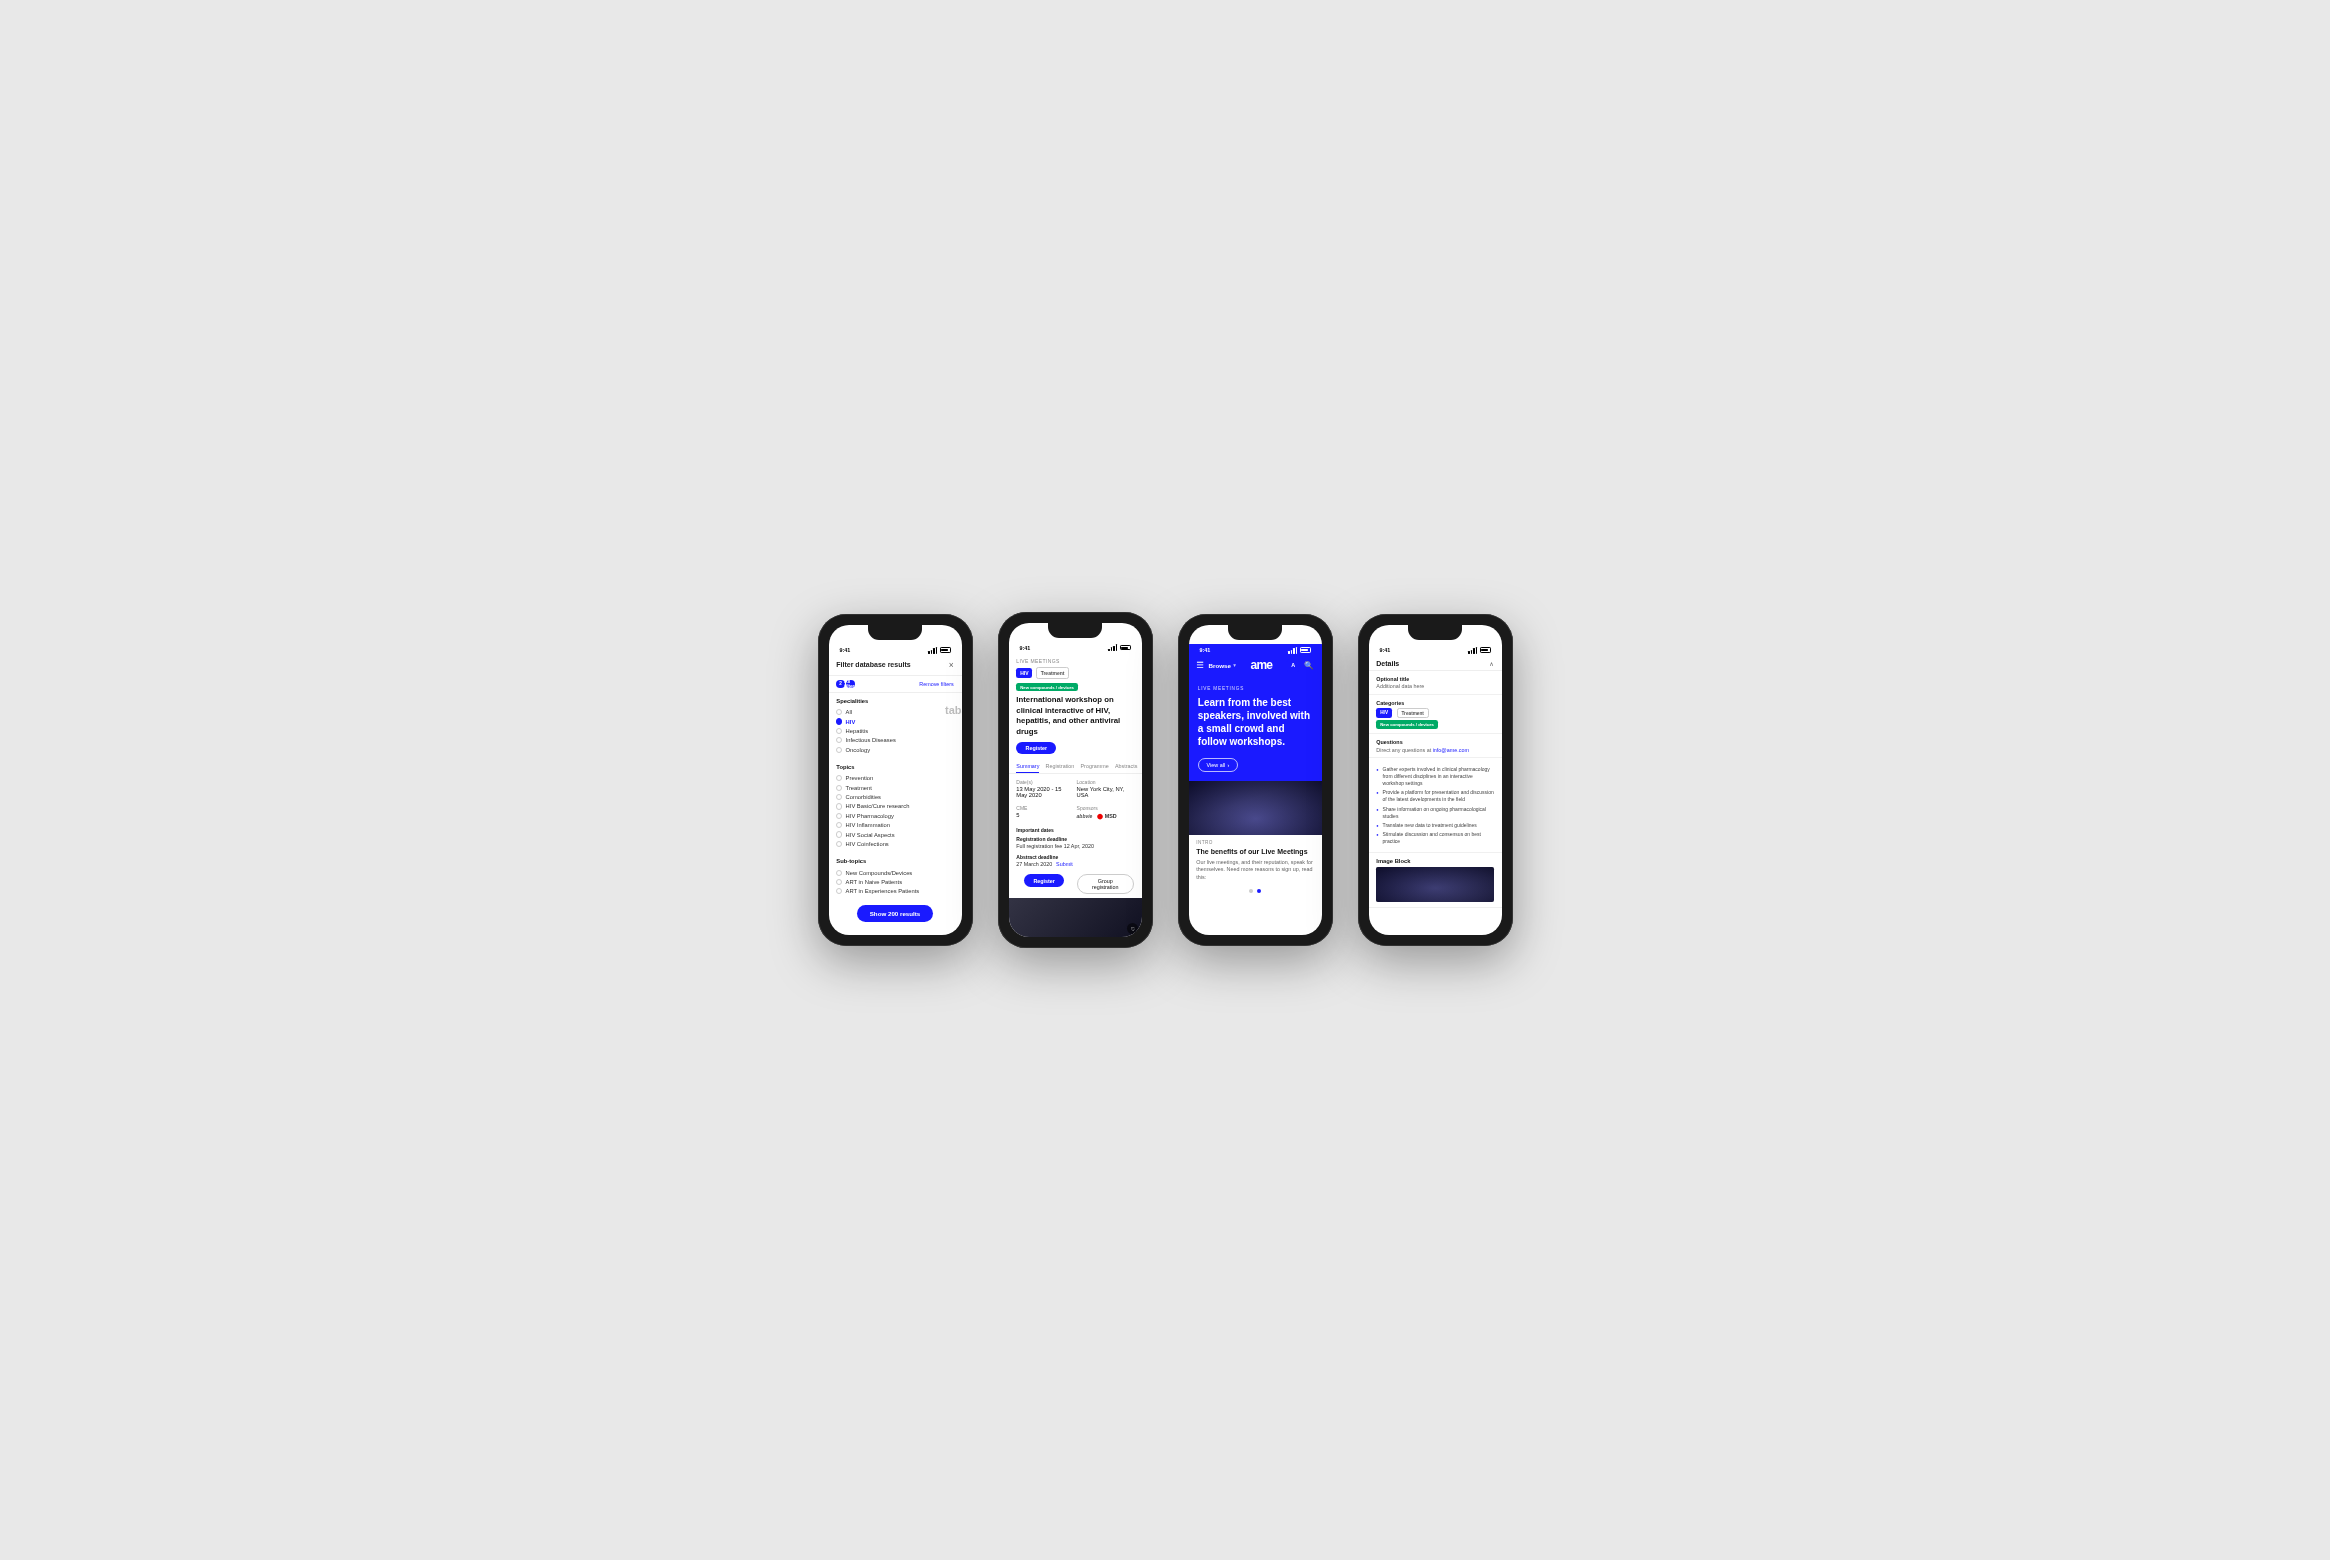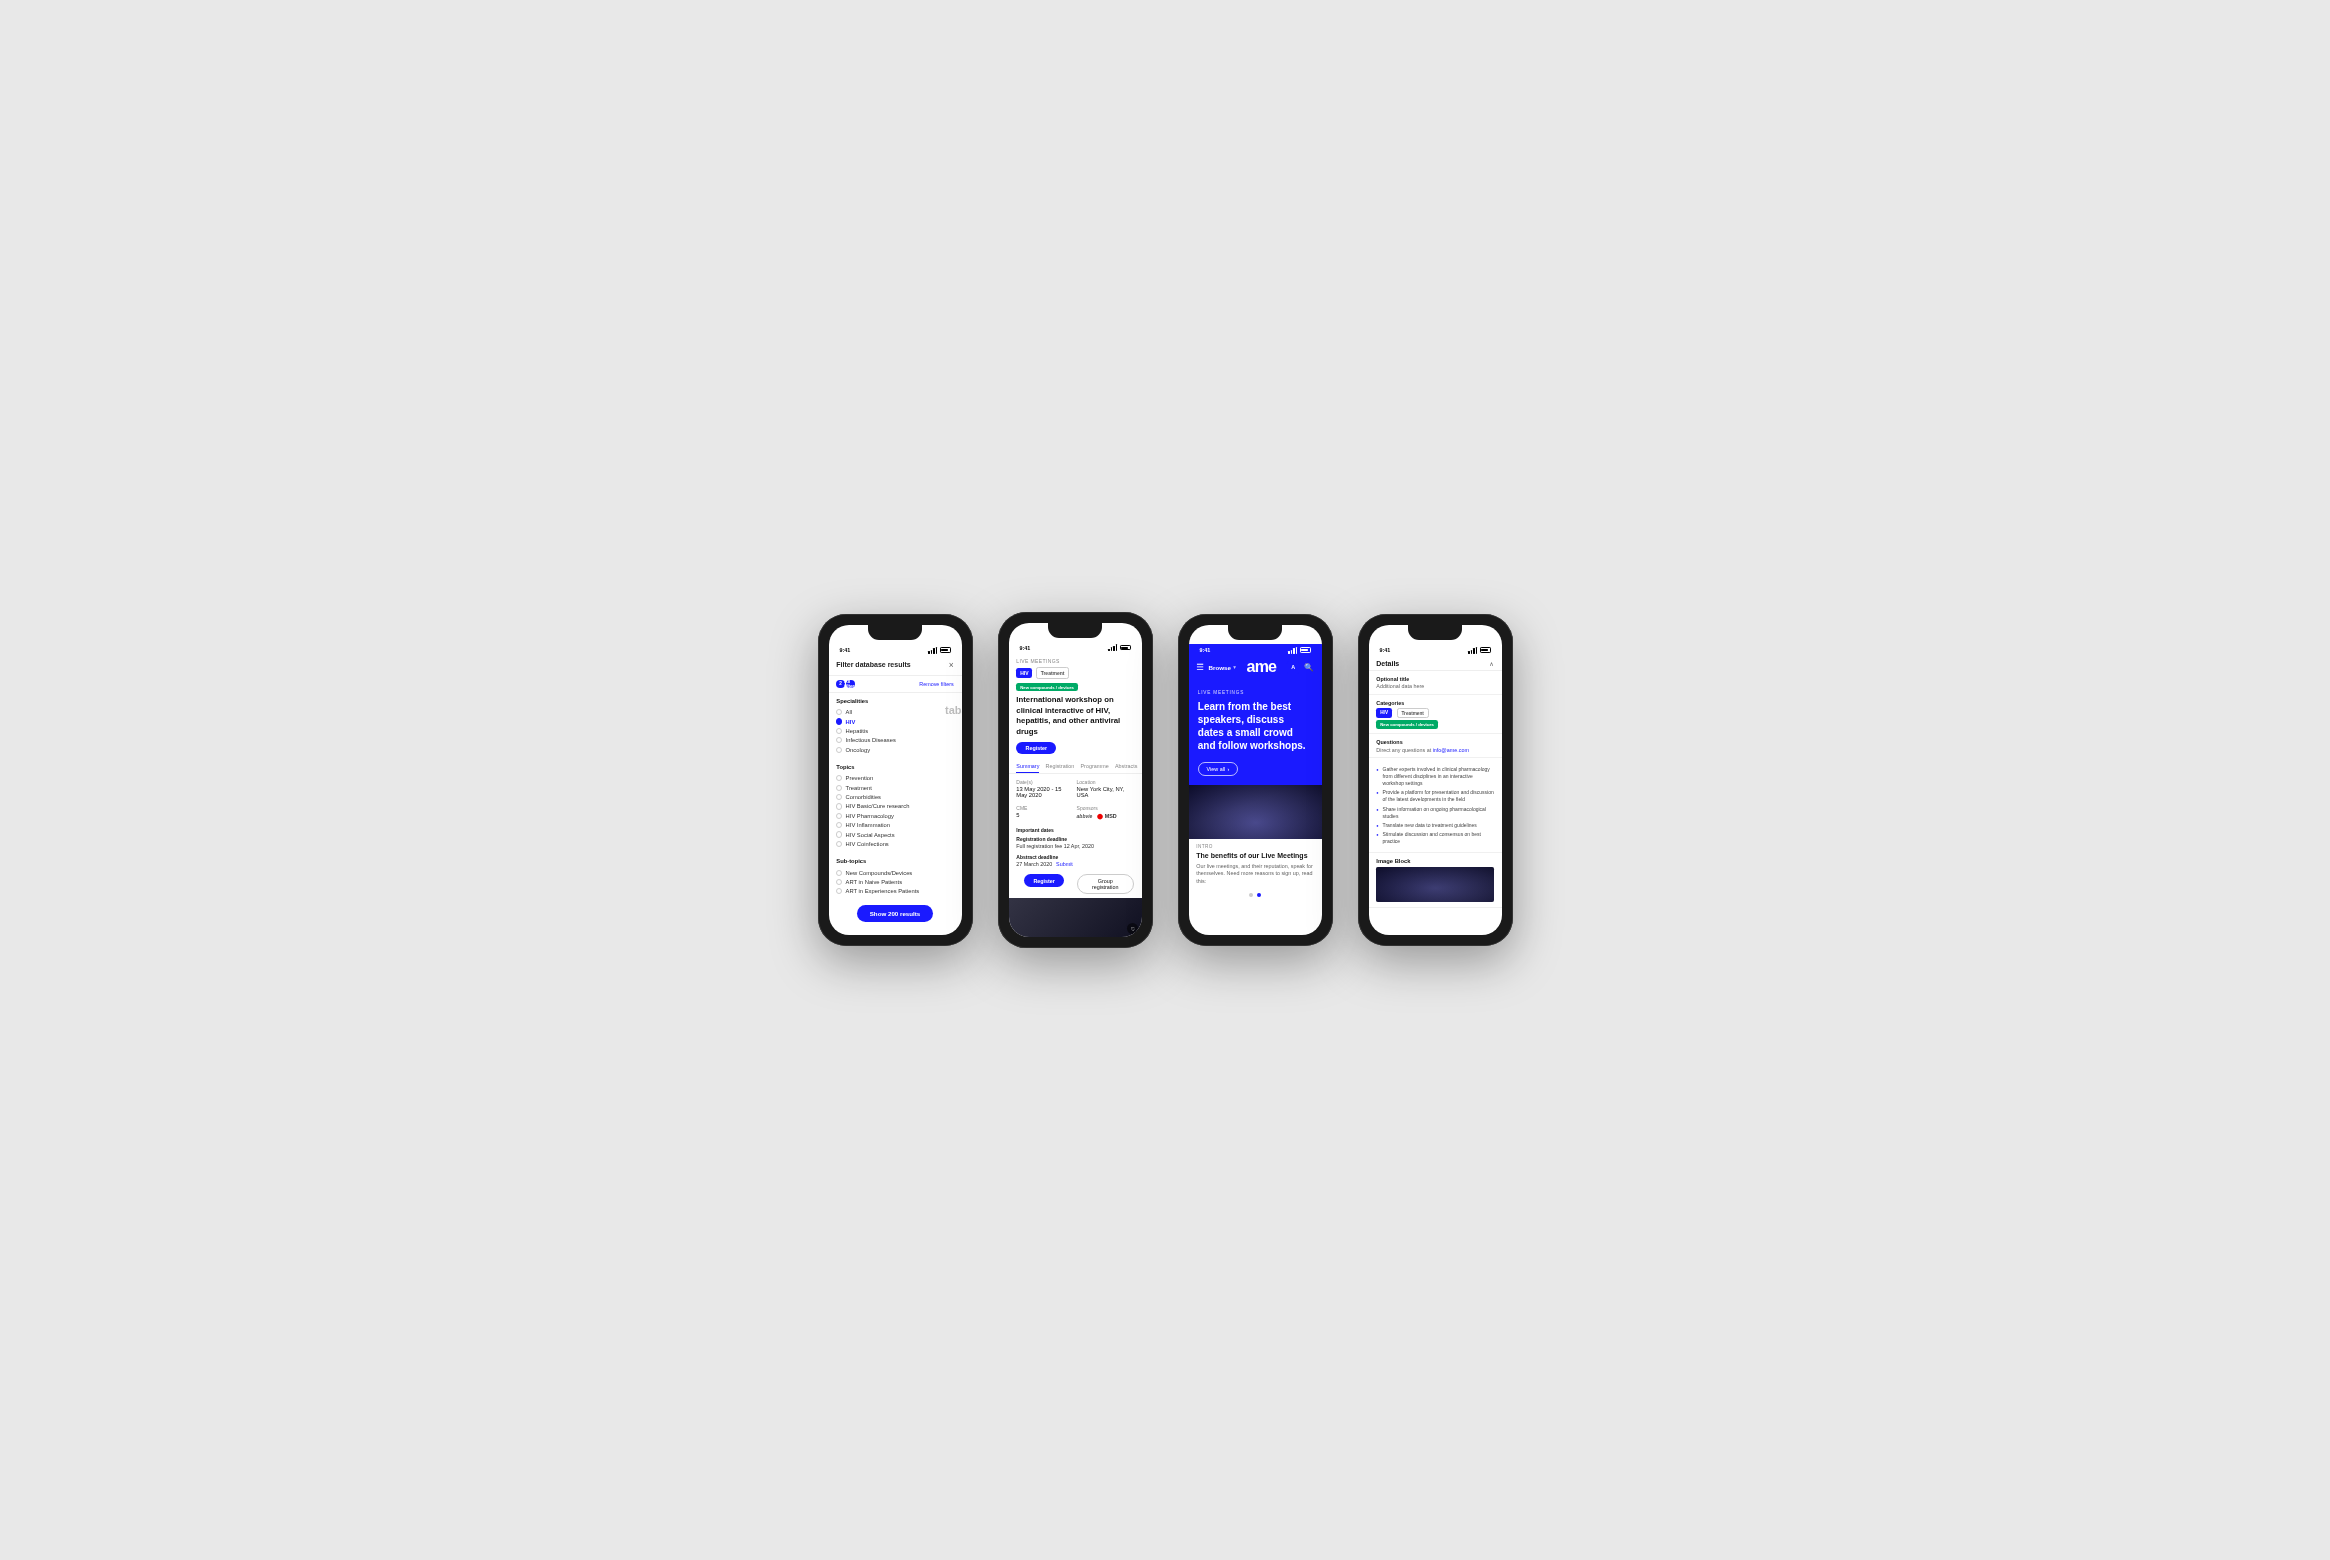--- a/index.html
+++ b/index.html
@@ -459,30 +459,30 @@
             <div class="battery-icon" style="color:#fff"></div>
           </div>
         </div>
 
         <div style="background:#1a1aff;display:flex;justify-content:space-between;align-items:center;padding:3.1px 7.8px 6.2px">
           <div style="display:flex;align-items:center;gap:2.3px">
             <span style="color:#fff;font-size:8.5px">☰</span>
             <span style="font-size:6.2px;font-weight:600;color:#fff;margin-left:2.3px">Browse</span>
             <span style="color:rgba(255,255,255,0.7);font-size:5.4px">▾</span>
           </div>
-          <div style="font-size:16px;font-weight:900;color:#fff;letter-spacing:-0.8px">ame</div>
+          <div style="font-size:12px;font-weight:900;color:#fff;letter-spacing:-0.8px">ame</div>
           <div style="display:flex;gap:4.7px;align-items:center">
             <div class="avatar-square">A</div>
             <span style="color:#fff;font-size:7.8px">🔍</span>
           </div>
         </div>
 
         <div class="phone3-hero" style="padding-top:7.8px">
           <div class="live-label">LIVE MEETINGS</div>
-          <div class="hero-title">Learn from the best speakers, discuss dates a small crowd and follow workshops.</div>
+          <div class="hero-title">Learn from the best speakers, involved with a small crowd and follow workshops.</div>
           <button class="view-all-btn">
             <span>View all</span>
             <span style="font-size:5.4px">›</span>
           </button>
         </div>
 
         <div class="phone3-card">
           <div class="card-image">
             <div class="card-crowd"></div>
           </div>

